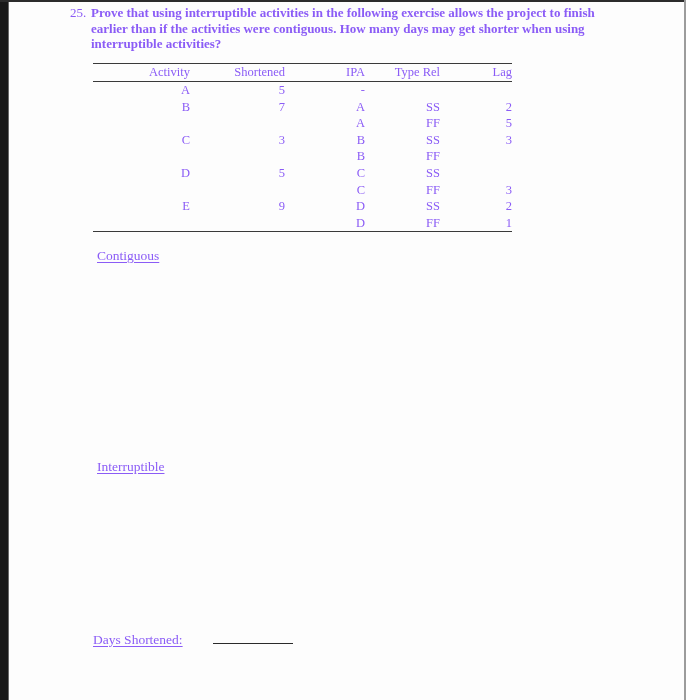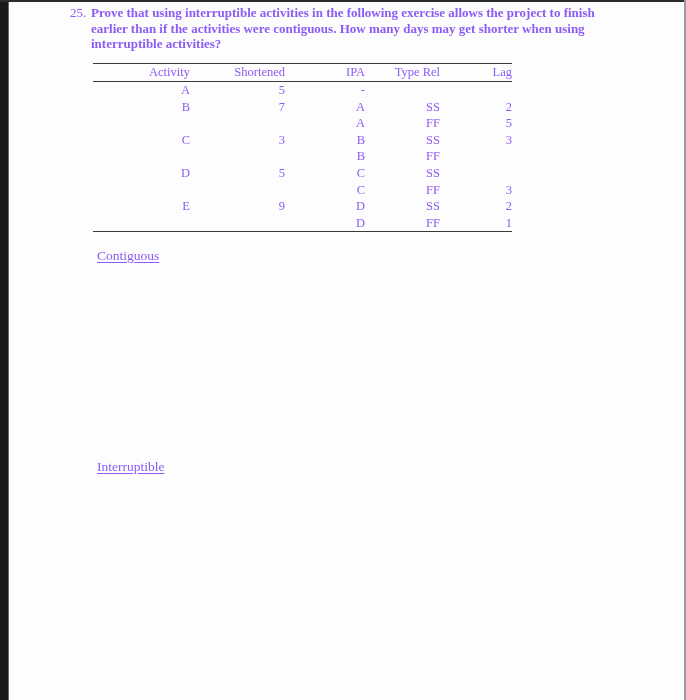--- a/index.html
+++ b/index.html
@@ -196,14 +196,17 @@
         <td>FF</td>
         <td>1</td>
       </tr>
     </tbody>
   </table>
 
   <div class="section-label label-contiguous">Contiguous</div>
 
   <div class="section-label label-interruptible">Interruptible</div>
 
+  <div class="days-shortened">
+    <span class="ds-label">Days Shortened:</span><span class="blank-line"></span>
+  </div>
 
 </div>
 
 </body></html>

